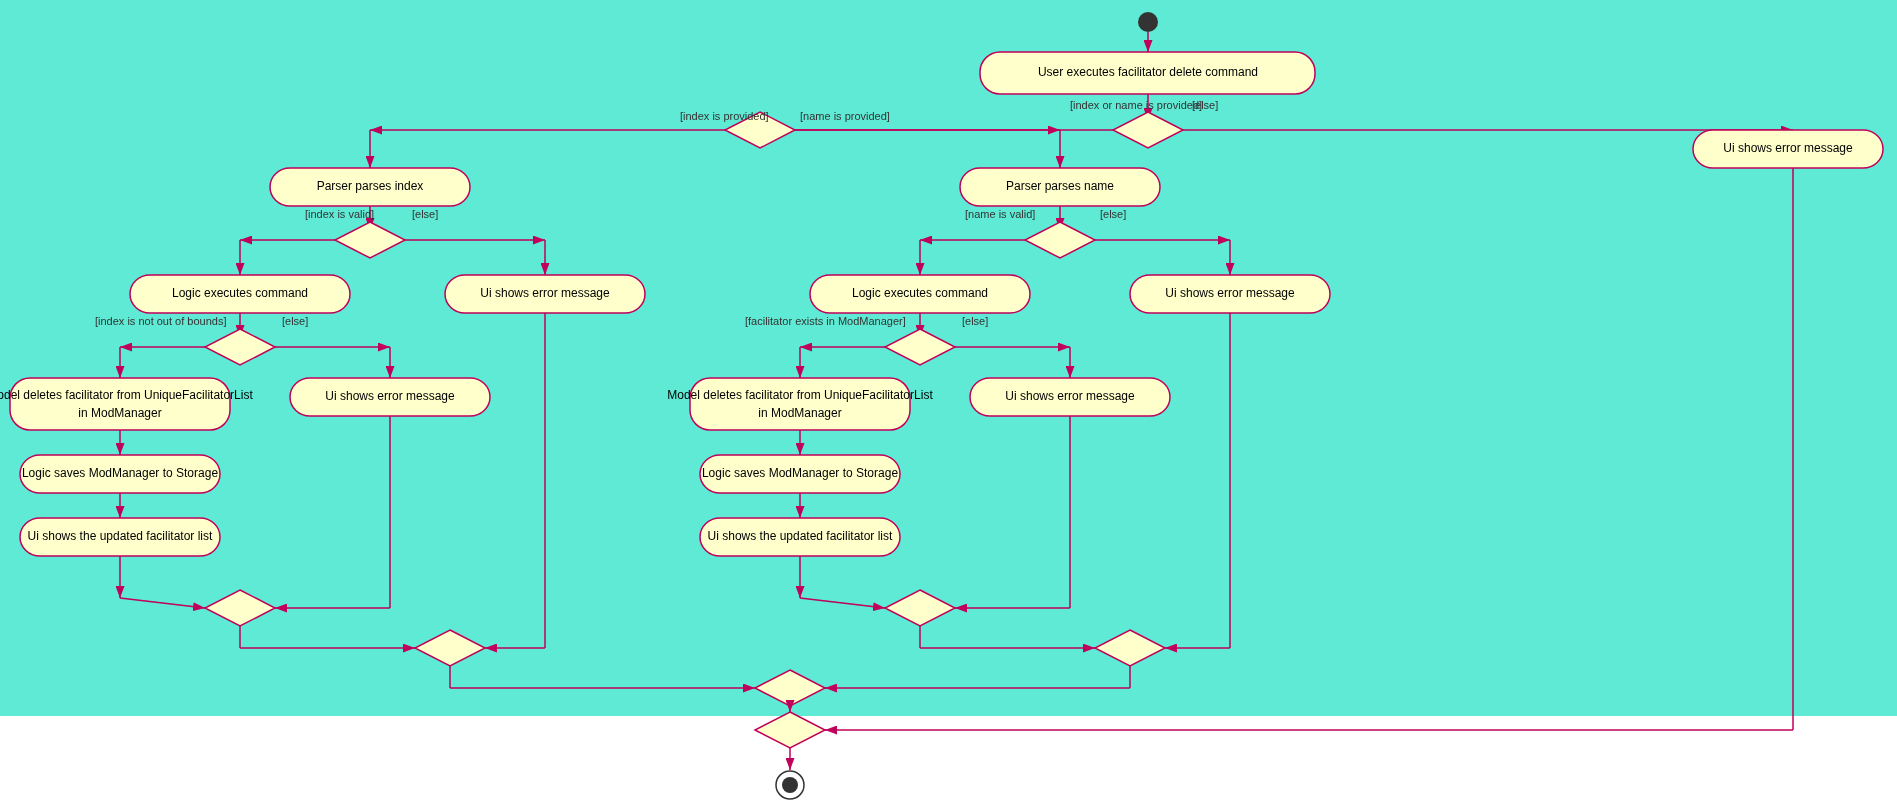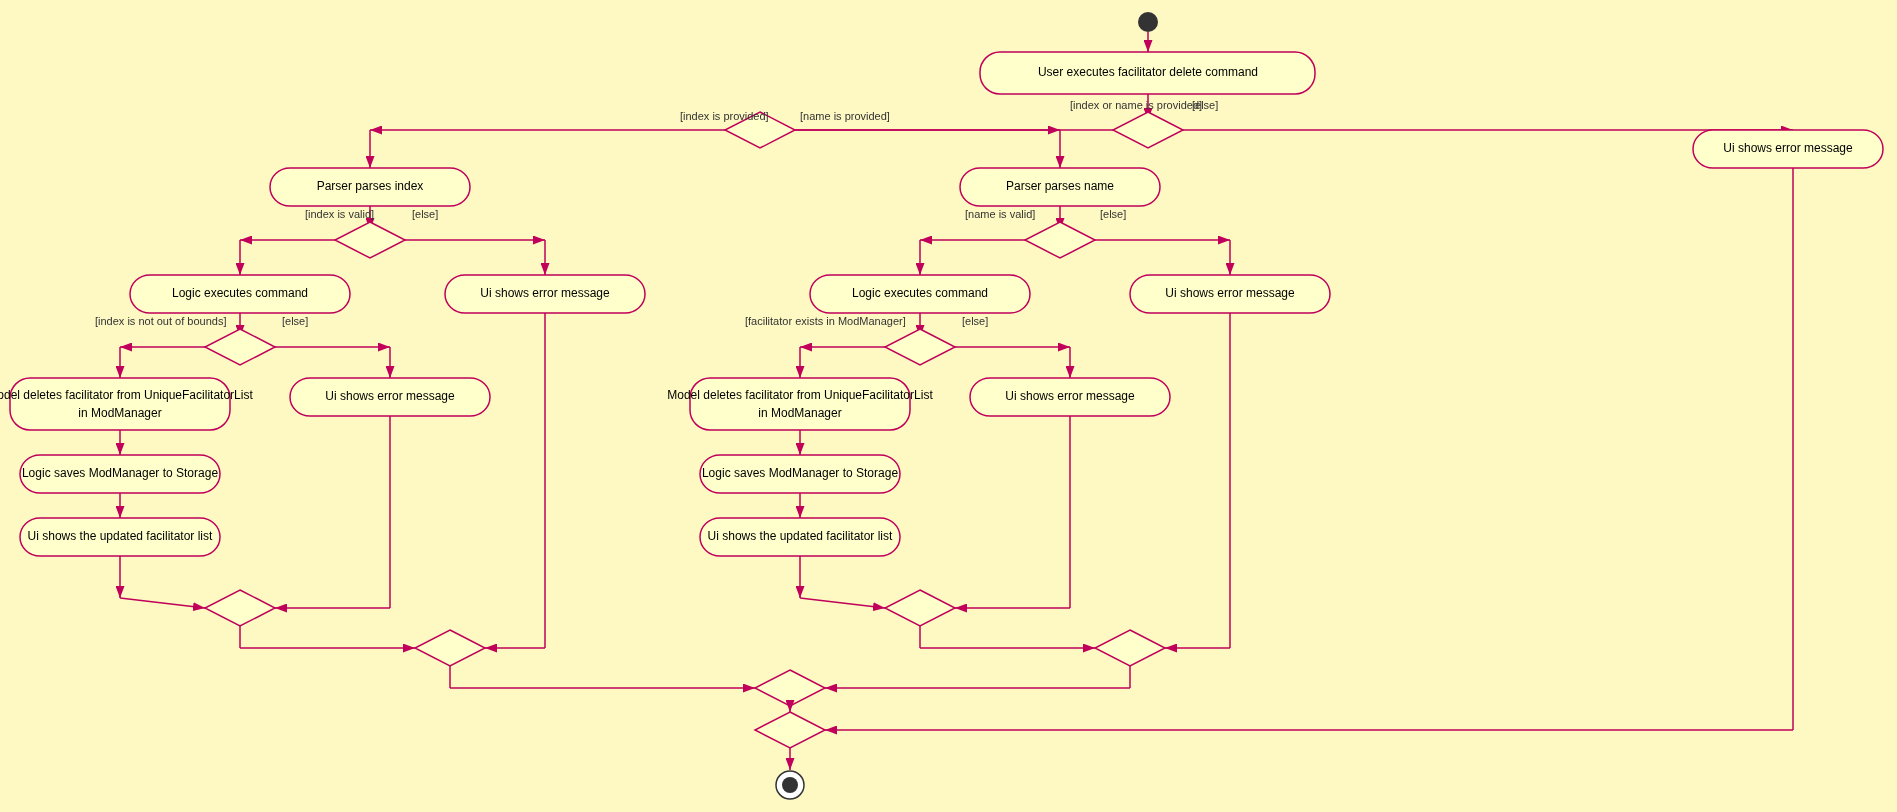--- a/index.html
+++ b/index.html
@@ -7,23 +7,23 @@
       background: #fff;
       font-family: Arial, sans-serif;
       font-size: 12px;
       width: 1897px;
       height: 812px;
       overflow: hidden;
       position: relative;
     }
     #diagram-container {
       width: 1897px;
-      height: 812px;
+      height: 716px;
       position: relative;
-      background: #fef9c3;
+      background: #5eead4;
     }
     svg {
       position: absolute;
       top: 0; left: 0;
       width: 1897px;
       height: 812px;
     }
     .node-rect {
       rx: 20; ry: 20;
       fill: #ffffcc;

